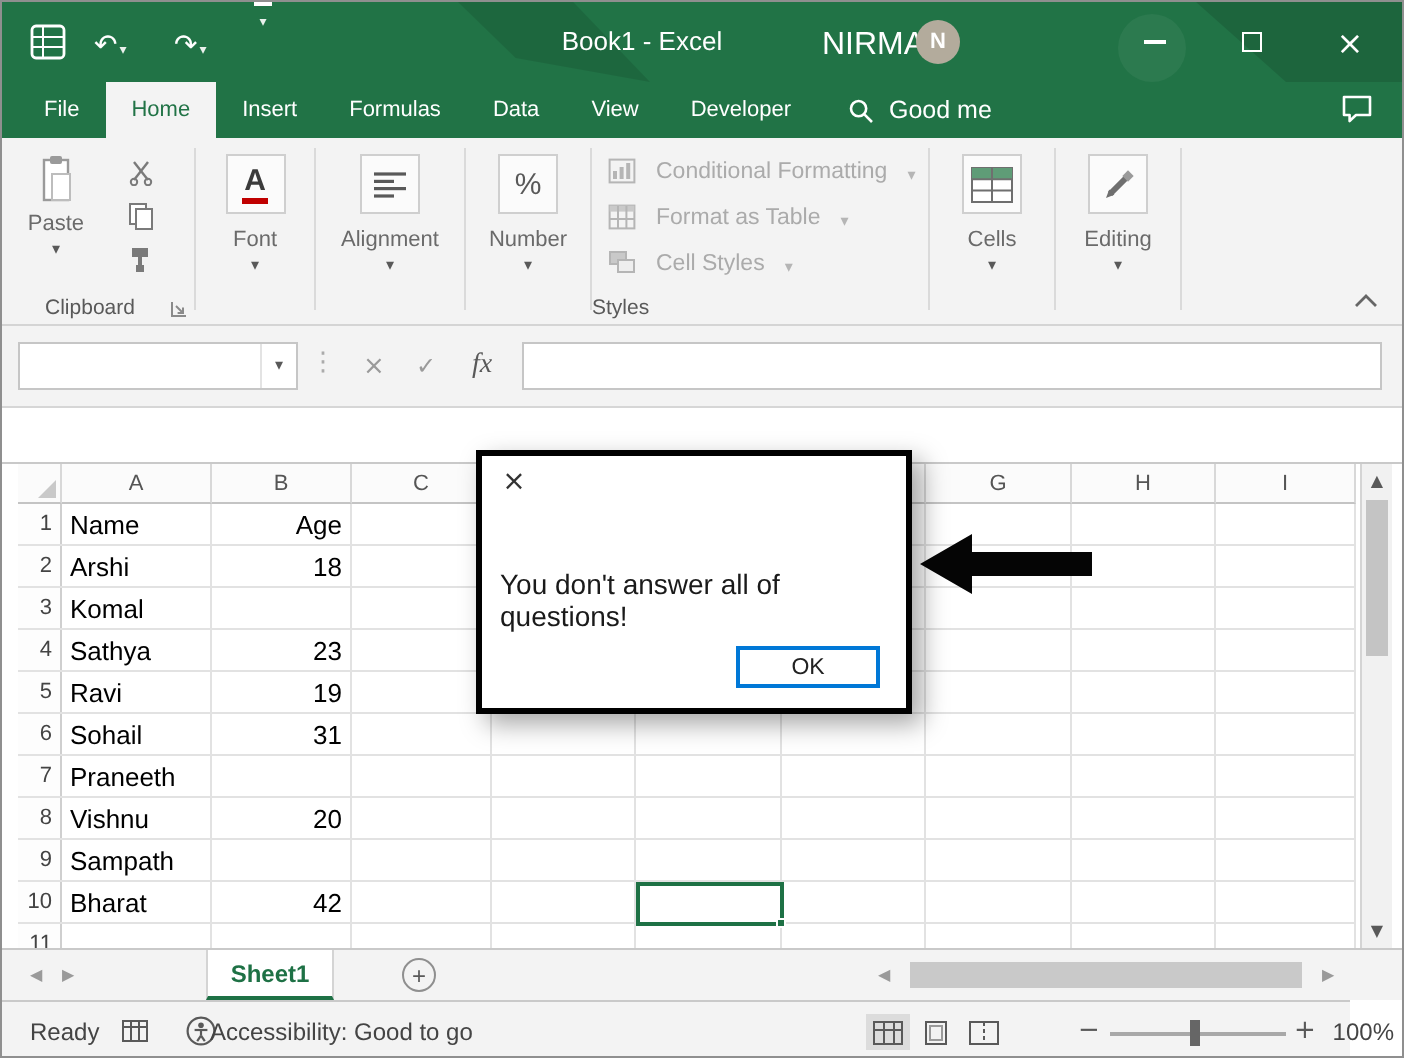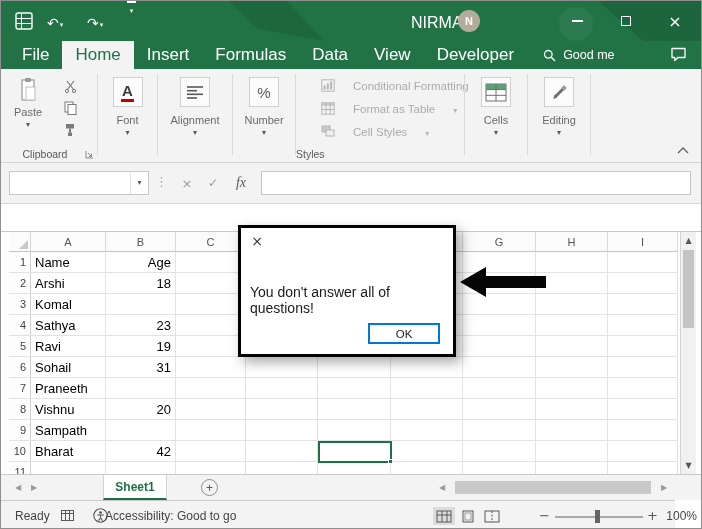--- a/index.html
+++ b/index.html
@@ -25,21 +25,21 @@
 #user-name{position:absolute;left:410px;top:13px;font-size:16px}
 #avatar{position:absolute;left:457px;top:9px;width:22px;height:22px;border-radius:50%;background:#b3ab9c;color:#fff;font-size:11px;font-weight:bold;display:flex;align-items:center;justify-content:center}
 .winbtn{position:absolute;top:0;width:48px;height:40px;display:flex;align-items:center;justify-content:center;color:#fff;cursor:pointer}
 #btn-min{left:552px}#btn-max{left:601px}#btn-close{left:650px}
 #min-glyph{width:11px;height:2px;background:#fff}
 #max-glyph{width:10px;height:10px;border:1px solid #fff}
 #close-glyph{font-size:16px;font-family:"DejaVu Sans",sans-serif}
 
 
 #tabrow{position:absolute;left:0;top:40px;width:702px;height:28px;background:#217346;display:flex;align-items:stretch;padding-left:8px;color:#fff}
-.rtab{padding:0 13px;font-size:17px;line-height:28px;cursor:pointer;white-space:nowrap}
+.rtab{padding:0 13px;font-size:11px;line-height:28px;cursor:pointer;white-space:nowrap}
 .rtab.active{background:#f3f3f3;color:#217346}
 #tellme{display:flex;align-items:center;gap:7px;margin-left:16px;font-size:12.5px;cursor:pointer}
 #comment-btn{position:absolute;right:14px;top:46px;cursor:pointer}
 
 
 #ribbon{position:absolute;left:0;top:68px;width:702px;height:94px;background:#f3f3f3;border-bottom:1px solid #d4d4d4}
 .gsep{position:absolute;top:5px;bottom:7px;width:1px;background:#dadada}
 .glabel{font-size:10.5px;color:#595959}
 .graylabel{font-size:11px;color:#6a6a6a}
 .chev{font-family:"DejaVu Sans",sans-serif;font-size:8px;color:#595959;line-height:8px}
@@ -54,21 +54,21 @@
 .cgroup .chev{margin-top:3px}
 #g-font{left:97px;width:59px}
 #g-align{left:157px;width:74px}
 #g-number{left:232px;width:62px}
 #g-cells{left:464px;width:62px}
 #g-editing{left:527px;width:62px}
 #font-A{font-size:15px;font-weight:bold;color:#3b3b3b;line-height:15px}
 #font-bar{width:13px;height:3px;background:#c00000;margin-top:1px}
 #pct{font-size:15px;color:#595959}
 #g-styles{position:absolute;left:295px;top:0;width:168px;height:94px}
-.styrow{position:absolute;left:25px;display:flex;align-items:flex-end;gap:18px;color:#ababab;font-size:11.5px;cursor:pointer;white-space:nowrap}
+.styrow{position:absolute;left:8px;display:flex;align-items:flex-end;gap:10px;color:#ababab;font-size:11.5px;cursor:pointer;white-space:nowrap}
 .styrow .chev{color:#b5b5b5}
 #styles-label{position:absolute;left:0;bottom:3px;width:168px;}
 #collapse-ribbon{position:absolute;right:14px;bottom:8px;cursor:pointer}
 
 
 #formula-row{position:absolute;left:0;top:162px;width:702px;height:40px;background:#f3f3f3}
 #name-box{position:absolute;left:8px;top:8px;width:140px;height:24px;background:#fff;border:1px solid #c6c6c6;display:flex;align-items:center;cursor:text}
 #name-box-value{flex:1;padding-left:6px;font-size:12px;color:#222}
 #name-box-dd{width:18px;height:100%;border-left:1px solid #e3e3e3;display:flex;align-items:center;justify-content:center;cursor:pointer}
 #fb-dots{position:absolute;left:154px;top:11px;color:#ababab;font-size:13px;font-family:"DejaVu Sans",sans-serif}
@@ -163,20 +163,21 @@
       <span class="tinychev">▾</span>
     </div>
     <div id="redo-btn" class="qatbtn">
       <span class="uglyph">↷</span>
       <span class="tinychev">▾</span>
     </div>
     <div id="qat-btn" class="qatbtn">
       <span id="qat-bar"></span>
       <span class="tinychev">▾</span>
     </div>
+    <div id="win-title">Book1 - Excel</div>
     <span id="user-name">NIRMAL</span>
     <div id="avatar">N</div>
     <div id="btn-min" class="winbtn">
         <span id="min-glyph"></span>
       </div>
     <div id="btn-max" class="winbtn">
         <span id="max-glyph"></span>
       </div>
     <div id="btn-close" class="winbtn">
         <span id="close-glyph">×</span>

